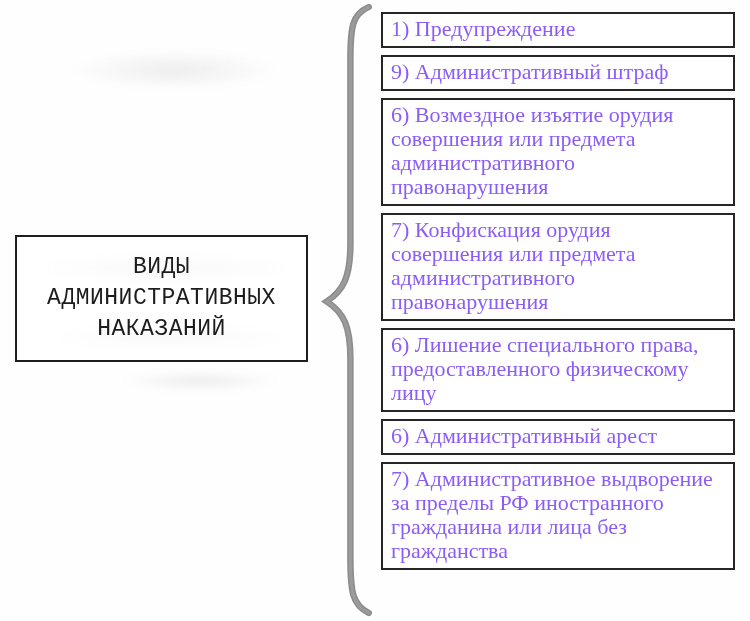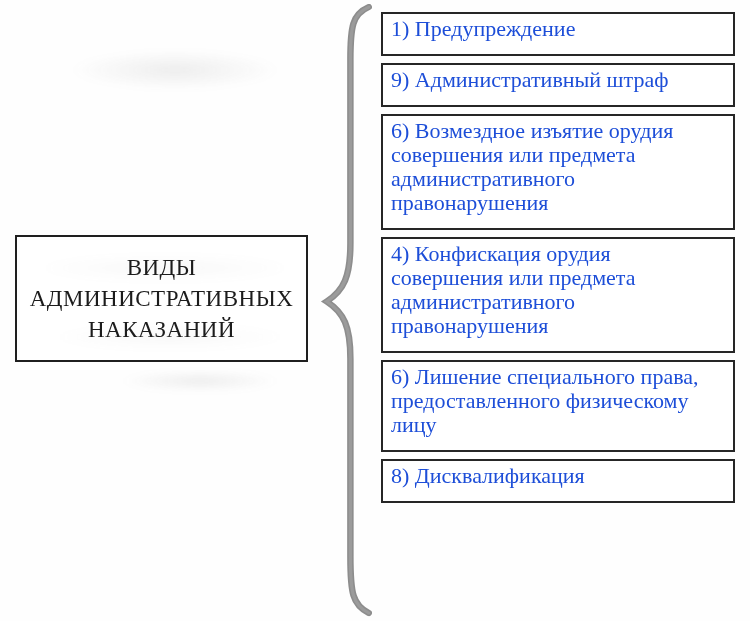--- a/index.html
+++ b/index.html
@@ -39,20 +39,21 @@
     align-items: center;
     justify-content: center;
   }
   .root-title {
     text-align: center;
     white-space: pre-line;
     font-size: 23px;
     line-height: 31px;
     letter-spacing: 0.5px;
     color: #1c1c1c;
+    font-family: Liberation Mono, monospace;
   }
 
   
   .brace {
     position: absolute;
     left: 318px; top: 4px;
     width: 54px; height: 613px;
   }
 
   
@@ -61,24 +62,24 @@
     left: 381px; top: 12px;
     width: 354px;
     display: flex;
     flex-direction: column;
     gap: 7px;
   }
   .item-box {
     box-sizing: border-box;
     border: 2px solid #262626;
     background: rgba(255,255,255,0.55);
-    padding: 3px 8px 13px 8px;
+    padding: 3px 8px 5px 8px;
     font-size: 22px;
     line-height: 24px;
-    color: #1d4ed8;
+    color: #8b5cf6;
   }
 </style>
 </head>
 <body>
 
 <div class="stage">
 
   <div class="artifact art1"></div>
   <div class="artifact art2"></div>
   <div class="artifact art3"></div>
@@ -92,18 +93,19 @@
 
   <svg class="brace" viewBox="0 0 50 610" preserveAspectRatio="none">
     <path d="M47,3 C32,10 30,22 30,55 L30,238 C30,271 24,285 8,296 C24,307 30,321 30,353 L30,550 C30,586 32,598 47,606" fill="none" stroke="#8d8d8d" stroke-width="6" stroke-linecap="round"></path>
     <path d="M47,3 C32,10 30,22 30,55 L30,238 C30,271 24,285 8,296 C24,307 30,321 30,353 L30,550 C30,586 32,598 47,606" fill="none" stroke="#9b9b9b" stroke-width="3" stroke-linecap="round"></path>
   </svg>
 
   <div class="items-col">
     <div class="item-box">1) Предупреждение</div>
     <div class="item-box">9) Административный штраф</div>
     <div class="item-box">6) Возмездное изъятие орудия совершения или предмета административного правонарушения</div>
-    <div class="item-box">4) Конфискация орудия совершения или предмета административного правонарушения</div>
+    <div class="item-box">7) Конфискация орудия совершения или предмета административного правонарушения</div>
     <div class="item-box">6) Лишение специального права, предоставленного физическому лицу</div>
-    <div class="item-box">8) Дисквалификация</div>
+    <div class="item-box">6) Административный арест</div>
+    <div class="item-box">7) Административное выдворение за пределы РФ иностранного гражданина или лица без гражданства</div>
   </div>
 
 </div>
 
 </body></html>

